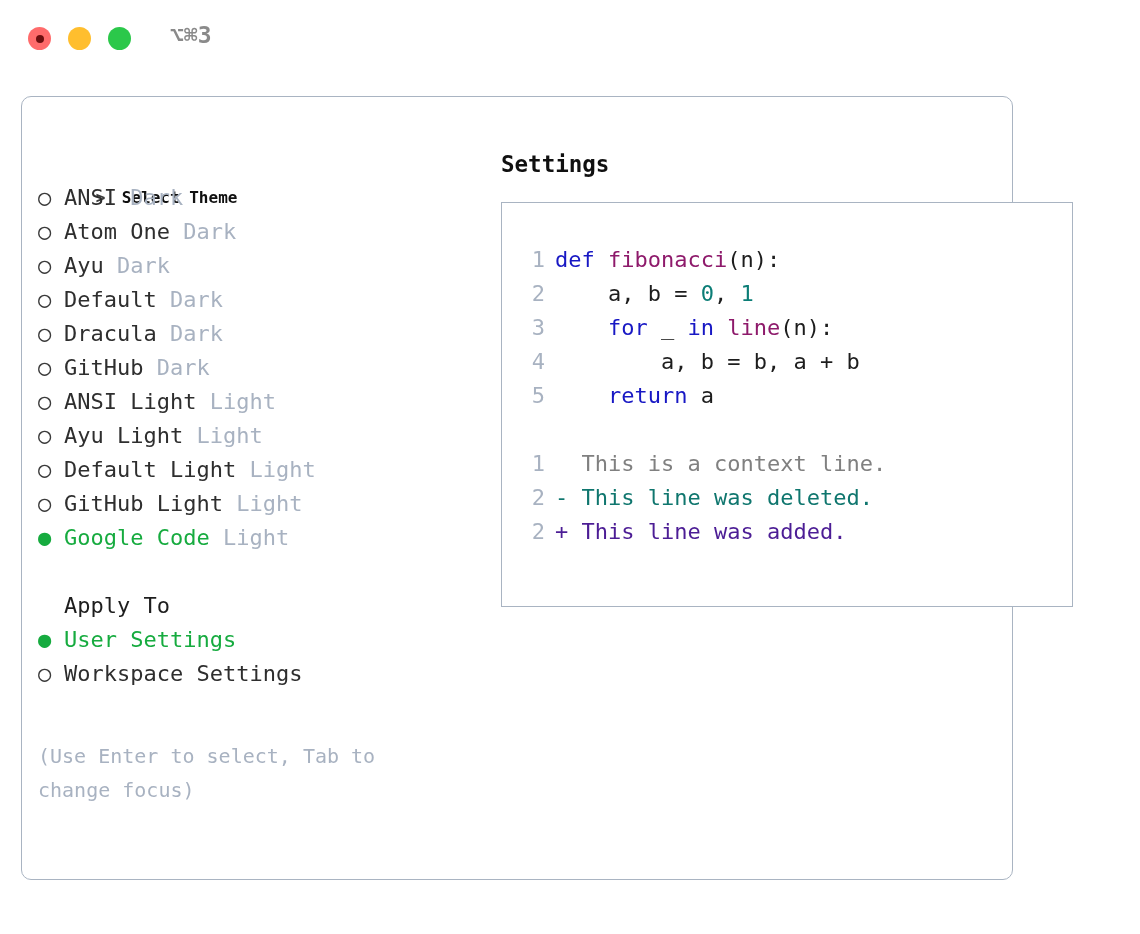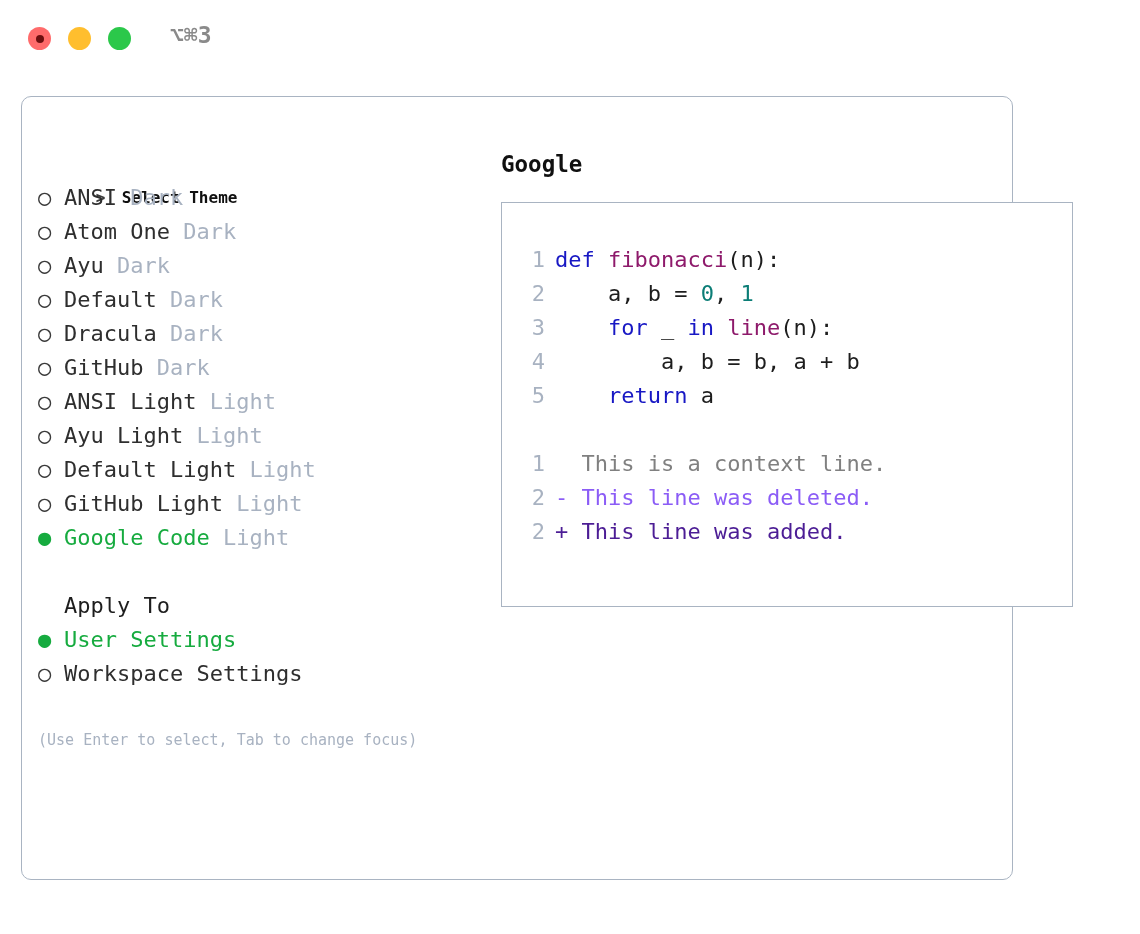--- a/index.html
+++ b/index.html
@@ -91,22 +91,22 @@
   .group-title {
     height: 34px;
     line-height: 34px;
     font-size: 22px;
     color: #1d1d1d;
     padding-left: 26px;
     white-space: pre;
   }
   .spacer { height: 34px; }
   .hint {
-    margin-top: 32px;
-    font-size: 15px;
+    margin-top: 48px;
+    font-size: 20px;
     line-height: 34px;
     color: #a8b2c1;
     width: 420px;
   }
 
   
   .right-col {
     position: absolute;
     left: 479px; top: 50px;
     width: 500px;
@@ -145,21 +145,21 @@
     color: #a8b2c1;
   }
   .ctext { padding-left: 10px; }
 
   
   .kw  { color: #1818c4; }
   .fn  { color: #8e1a6b; }
   .num { color: #0b7d76; }
   .pl  { color: #1d1d1d; }
   .diff-ctx { color: #808080; }
-  .diff-del { color: #8b5cf6; }
+  .diff-del { color: #0f766e; }
   .diff-add { color: #4c1d95; }
 </style>
 </head>
 <body>
 
 <div class="titlebar">
   <div class="dot dot-close"></div>
   <div class="dot dot-min"></div>
   <div class="dot dot-max"></div>
   <div class="shortcut">⌥⌘3</div>
@@ -190,21 +190,21 @@
     <div class="group-title">Apply To</div>
     <div id="apply-list">
         <div class="row selected"><span class="marker marker-on">●</span><span class="label">User Settings</span></div>
         <div class="row"><span class="marker">○</span><span class="label">Workspace Settings</span></div>
       </div>
 
     <div class="hint">(Use Enter to select, Tab to change focus)</div>
   </div>
 
   <div class="right-col">
-    <div class="preview-title">Google</div>
+    <div class="preview-title">Settings</div>
     <div class="code-box">
       <div class="code-inner" id="code-inner">
           <div class="code-line"><span class="lnum">1</span><span class="ctext"><span class="kw">def </span><span class="fn">fibonacci</span><span class="pl">(n):</span></span></div>
           <div class="code-line"><span class="lnum">2</span><span class="ctext"><span class="pl">    a, b = </span><span class="num">0</span><span class="pl">, </span><span class="num">1</span></span></div>
           <div class="code-line"><span class="lnum">3</span><span class="ctext"><span class="pl">    </span><span class="kw">for</span><span class="pl"> _ </span><span class="kw">in</span><span class="pl"> </span><span class="fn">line</span><span class="pl">(n):</span></span></div>
           <div class="code-line"><span class="lnum">4</span><span class="ctext"><span class="pl">        a, b = b, a + b</span></span></div>
           <div class="code-line"><span class="lnum">5</span><span class="ctext"><span class="pl">    </span><span class="kw">return</span><span class="pl"> a</span></span></div>
           <div class="code-line"><span class="lnum"></span><span class="ctext"><span class="pl"> </span></span></div>
           <div class="code-line"><span class="lnum">1</span><span class="ctext"><span class="diff-ctx">  This is a context line.</span></span></div>
           <div class="code-line"><span class="lnum">2</span><span class="ctext"><span class="diff-del">- This line was deleted.</span></span></div>

